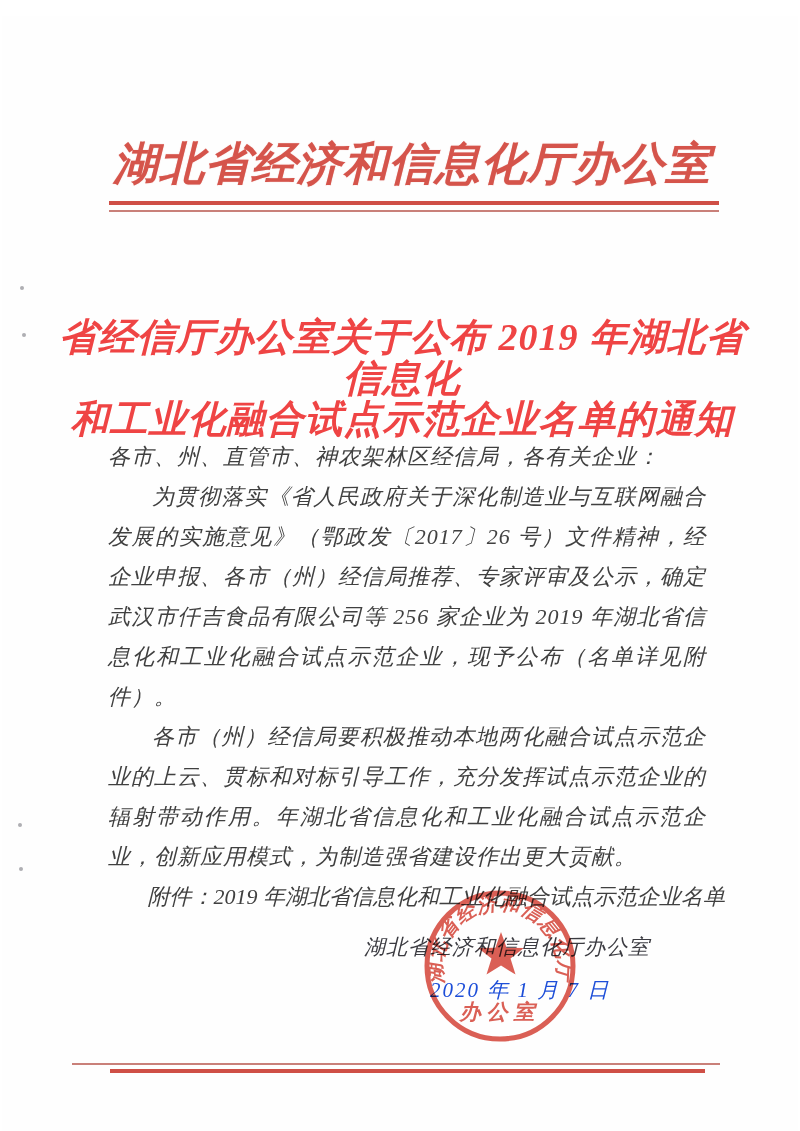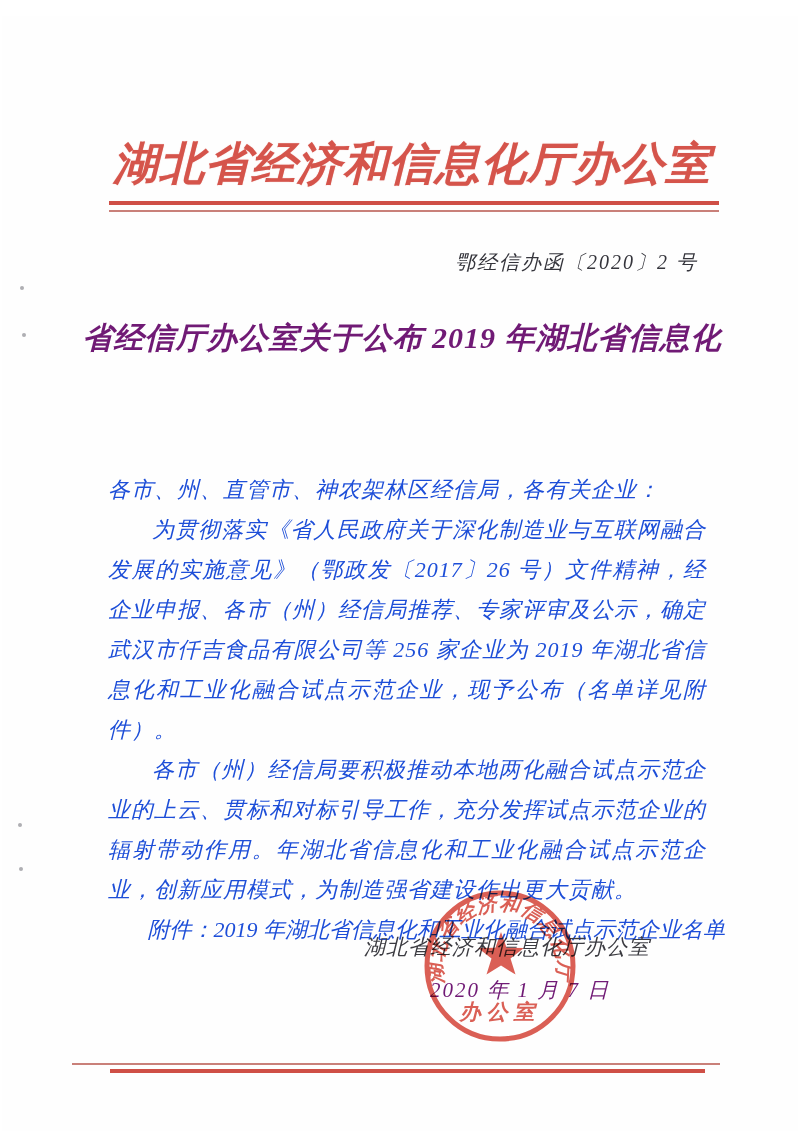--- a/index.html
+++ b/index.html
@@ -31,51 +31,51 @@
     position: absolute;
     top: 233px; right: 100px;
     font-size: 20px;
     letter-spacing: 2px;
     color: #35353c;
   }
   .doc-title {
     position: absolute;
     top: 301px; left: 40px; width: 720px;
     text-align: center;
-    font-size: 30px;
+    font-size: 38px;
     font-weight: bold;
     line-height: 41px;
     letter-spacing: 1px;
-    color: #701a75;
+    color: #ef4444;
   }
   .body-block {
     position: absolute;
-    top: 454px; left: 106px; width: 598px;
+    top: 421px; left: 106px; width: 598px;
     font-size: 22px;
     line-height: 40px;
     letter-spacing: 1px;
-    color: #1d4ed8;
+    color: #404040;
     text-align: justify;
   }
   .body-block p { margin: 0; }
   .indent { text-indent: 2em; }
   .attachment { text-indent: 1.8em; white-space: nowrap; letter-spacing: 0; }
   .signer {
     position: absolute;
     top: 917px; left: 362px;
     font-size: 21px;
     letter-spacing: 1px;
     color: #3b3b41;
   }
   .sign-date {
     position: absolute;
     top: 960px; left: 428px;
     font-size: 21px;
     letter-spacing: 2px;
-    color: #701a75;
+    color: #1d4ed8;
   }
   .seal {
     position: absolute;
     top: 870px; left: 418px;
     width: 160px; height: 160px;
     opacity: 0.88;
     mix-blend-mode: multiply;
     pointer-events: none;
   }
   .rule-bottom { position: absolute; top: 1047px; left: 70px; width: 648px; }
@@ -94,24 +94,24 @@
 
 <div class="page">
 
   <div class="letterhead">湖北省经济和信息化厅办公室</div>
 
   <div class="rule-top">
     <div class="thick"></div>
     <div class="thin"></div>
   </div>
 
-  <div class="doc-number">鄂经信办函〔2020〕2 号</div>
 
   <div class="doc-title">
     <div>省经信厅办公室关于公布 2019 年湖北省信息化</div>
+    <div>和工业化融合试点示范企业名单的通知</div>
   </div>
 
   <div class="body-block">
     <p>各市、州、直管市、神农架林区经信局，各有关企业：</p>
     <p class="indent">为贯彻落实《省人民政府关于深化制造业与互联网融合发展的实施意见》（鄂政发〔2017〕26 号）文件精神，经企业申报、各市（州）经信局推荐、专家评审及公示，确定武汉市仟吉食品有限公司等 256 家企业为 2019 年湖北省信息化和工业化融合试点示范企业，现予公布（名单详见附件）。</p>
     <p class="indent">各市（州）经信局要积极推动本地两化融合试点示范企业的上云、贯标和对标引导工作，充分发挥试点示范企业的辐射带动作用。年湖北省信息化和工业化融合试点示范企业，创新应用模式，为制造强省建设作出更大贡献。</p>
     <p class="attachment">附件：2019 年湖北省信息化和工业化融合试点示范企业名单</p>
   </div>
 
   <div class="signer">湖北省经济和信息化厅办公室</div>

